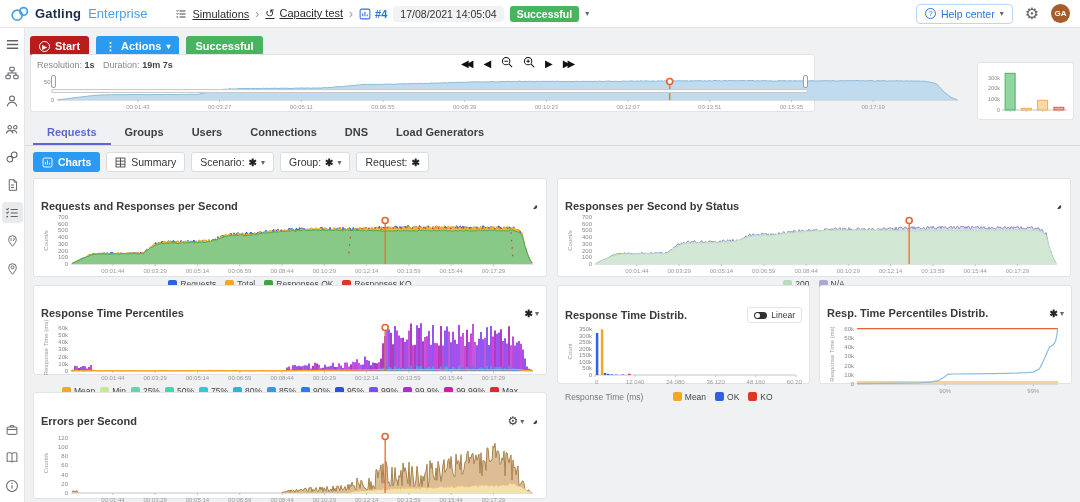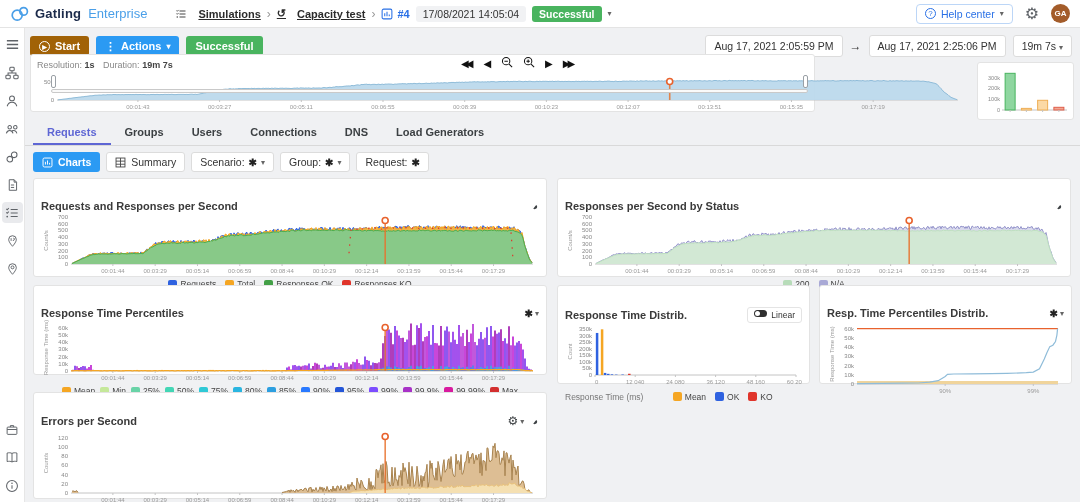--- a/index.html
+++ b/index.html
@@ -4,42 +4,42 @@
 <style>
 *{box-sizing:border-box;margin:0;padding:0}
 body{width:1080px;height:502px;font-family:"Liberation Sans",sans-serif;background:#fff;overflow:hidden;position:relative}
 #app{position:absolute;inset:0}
 
 .hdr{position:absolute;top:0;left:0;width:1080px;height:28px;background:#fff;border-bottom:1px solid #e4e4e4;display:flex;align-items:center;padding:0 10px;z-index:5}
 .logo{display:flex;align-items:center;gap:5px}
 .logo .brand{font-size:13px;font-weight:bold;color:#1b2a4a;letter-spacing:.2px}
 .logo .suffix{font-size:13px;color:#4a9fe8;margin-left:2px}
 .crumb{display:flex;align-items:center;gap:6px;margin-left:28px;font-size:11px;color:#333}
-.crumb a{color:#2b2b2b;text-decoration:underline;font-weight:700;display:flex;align-items:center;gap:11px}
+.crumb a{color:#2b2b2b;text-decoration:underline;font-weight:400;display:flex;gap:5px}
 .crumb .chev{color:#999;font-size:12px}
 .crumb .runno{color:#2970e6;font-weight:700;display:flex;align-items:center;gap:4px}
 .chip{background:#f1f2f4;border-radius:3px;padding:2px 7px;font-size:10.5px;color:#333}
 .chip.green{background:#49b45f;color:#fff;font-weight:600}
 .hdr-right{margin-left:auto;display:flex;align-items:center;gap:12px}
 .help{display:flex;align-items:center;gap:5px;border:1px solid #bcd6f7;color:#2970e6;font-size:10.5px;border-radius:4px;padding:3px 8px;background:#fff;cursor:pointer}
 .qcirc{width:11px;height:11px;border:1px solid #2970e6;border-radius:50%;font-size:8px;display:flex;align-items:center;justify-content:center}
 .gear{font-size:16px;color:#5f6368;background:none;border:0;cursor:pointer;line-height:1}
 .avatar{width:19px;height:19px;border-radius:50%;background:#a35c2a;color:#fff;font-size:8px;font-weight:700;display:flex;align-items:center;justify-content:center;border:0}
 .caret{font-size:8px;color:#666}
 
 .sb{position:absolute;top:28px;left:0;width:25px;height:474px;background:#fff;border-right:1px solid #e6e6e6;display:flex;flex-direction:column;align-items:center;padding:6px 0;gap:7px;z-index:4}
 .sbi{width:21px;height:21px;display:flex;align-items:center;justify-content:center;color:#5f6368;background:none;border:0;border-radius:4px;cursor:pointer}
 .sbi.active{background:#e9eaed}
 .sbi svg{stroke:#5f6368;fill:none;stroke-width:1.2}
 .sb .spacer{flex:1}
 
 .main{position:absolute;top:28px;left:25px;right:0;bottom:0;background:#f0f1f3}
 .toolbar{position:absolute;top:6px;left:5px;right:8px;height:24px;display:flex;align-items:center;gap:7px}
 .btn{display:flex;align-items:center;gap:5px;border:0;border-radius:3px;font-size:11px;padding:4px 9px;cursor:pointer;color:#fff;font-weight:600}
-.btn.green{background:#a16207}
+.btn.green{background:#b91c1c}
 .btn.blue{background:#2b9af3}
 .pill.green{background:#49b45f;color:#fff;font-size:11px;font-weight:600;border-radius:3px;padding:4px 9px}
 .playcirc{width:11px;height:11px;border:1.3px solid #fff;border-radius:50%;display:flex;align-items:center;justify-content:center;font-size:6px}
 .tb-right{margin-left:auto;display:flex;align-items:center;gap:7px}
 .datechip{background:#fff;border:1px solid #dcdcdc;border-radius:3px;padding:4px 8px;font-size:10.5px;color:#333;cursor:pointer}
 .arrow{font-size:12px;color:#333}
 
 .card{position:absolute;background:#fff;border:1px solid #e3e3e3;border-radius:3px}
 .tl-card{top:26px;left:5px;width:785px;height:58px;padding:2px 6px}
 .tl-top{display:flex;align-items:center;height:15px}
@@ -65,21 +65,21 @@
 .fbtn.off{background:#fff;color:#333;border-color:#dcdcdc}
 .fchip{display:flex;align-items:center;gap:4px;background:#fff;border:1px solid #dcdcdc;border-radius:3px;padding:3px 8px;font-size:10.5px;color:#333;cursor:pointer}
 .ast{font-size:10px;font-weight:700;color:#222}
 
 .ccard{padding:21px 7px 2px;display:flex;flex-direction:column}
 .chead{display:flex;align-items:center;height:16px}
 .ctitle{font-size:11px;font-weight:700;color:#3a3a3a}
 .cicons{margin-left:auto;display:flex;align-items:center;gap:8px}
 .cicon{background:none;border:0;cursor:pointer;color:#3c4043;font-size:11px;display:flex;align-items:center;gap:2px;padding:0}
 .contrast{display:inline-block;transform:rotate(40deg);font-size:11px}
-.toggle{display:flex;gap:4px;border:1px solid #e4e4e4;border-radius:3px;background:#fff;font-size:8.5px;color:#333;padding:2px 6px;cursor:pointer}
+.toggle{display:flex;align-items:center;gap:4px;border:1px solid #e4e4e4;border-radius:3px;background:#fff;font-size:8.5px;color:#333;padding:2px 6px;cursor:pointer}
 .sw{width:13px;height:7px;background:#2f2f2f;border-radius:4px;position:relative}
 .sw::after{content:"";position:absolute;left:1px;top:1px;width:5px;height:5px;border-radius:50%;background:#fff}
 .plot{position:relative;flex:1}
 .legend{display:flex;align-items:center;justify-content:center;gap:9px;height:13px}
 .li{display:flex;align-items:center;gap:3px;font-size:8.5px;color:#444;cursor:pointer}
 .swb{width:9px;height:9px;border-radius:2px;display:inline-block}
 .c4row{display:flex;align-items:center;height:13px}
 .c4row .xlab{font-size:8.5px;color:#777}
 .c4row .legend{flex:1;height:13px}
 .gearcaret{font-size:12px}
@@ -221,26 +221,20 @@
       <button class="btn green">
           <span class="playcirc">▶</span>
           <span>Start</span>
         </button>
       <button class="btn blue">
           <span>⋮</span>
           <span>Actions</span>
           <span class="caret" style="color:#fff">▾</span>
         </button>
       <span class="pill green">Successful</span>
-      <div class="tb-right">
-        <button class="datechip">Aug 17, 2021 2:05:59 PM</button>
-        <span class="arrow">→</span>
-        <button class="datechip">Aug 17, 2021 2:25:06 PM</button>
-        <button class="datechip"><span>19m 7s</span> <span class="caret">▾</span></button>
-      </div>
     </div>
 
     <div class="card tl-card">
       <div class="tl-top">
         <div class="tl-res">
           <span>Resolution:</span> <b>1s</b>
           <span>Duration:</span> <b>19m 7s</b>
         </div>
         <div class="tl-controls">
           <button class="pbtn dbl">◀◀</button>

